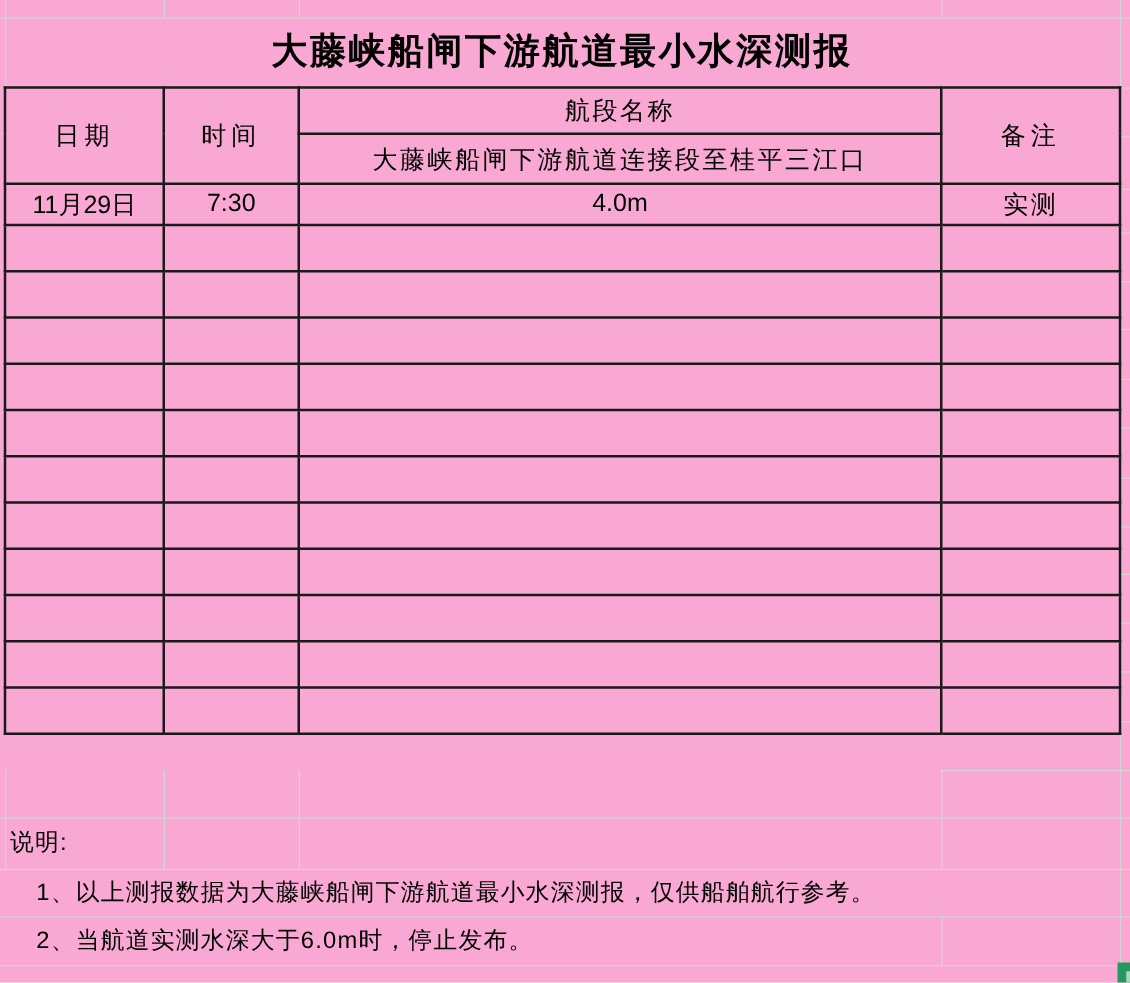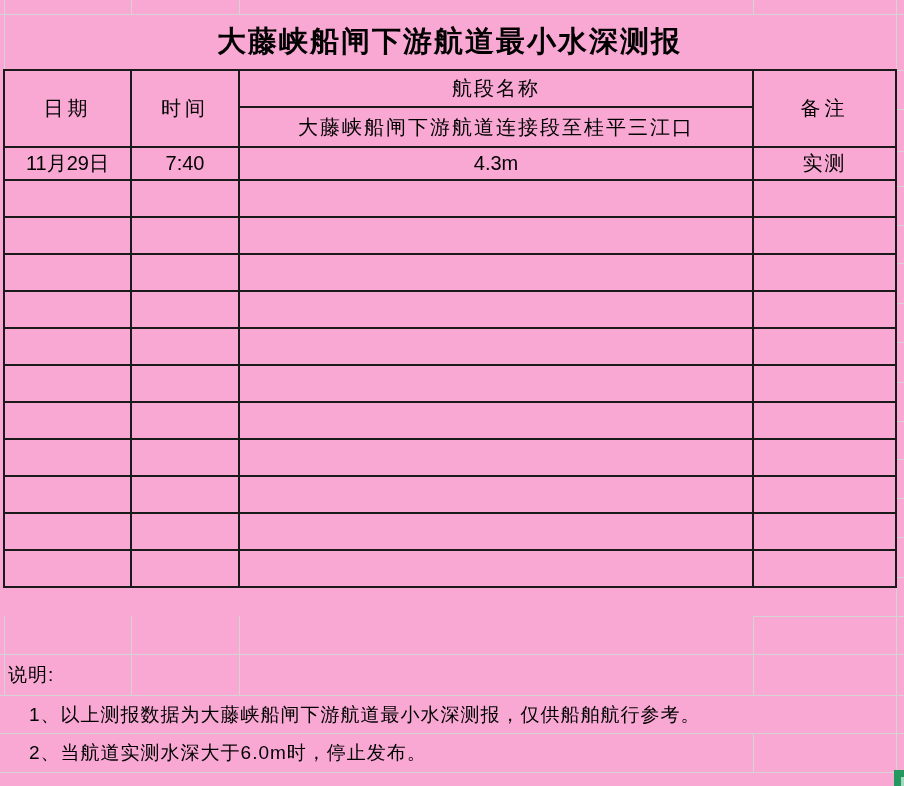--- a/index.html
+++ b/index.html
@@ -98,22 +98,22 @@
         <td rowspan="2" class="sp2">日期</td>
         <td rowspan="2" class="sp2">时间</td>
         <td class="sp1">航段名称</td>
         <td rowspan="2" class="sp2">备注</td>
       </tr>
       <tr class="r-head2">
         <td class="sp1">大藤峡船闸下游航道连接段至桂平三江口</td>
       </tr>
       <tr class="r-data">
         <td>11月29日</td>
-        <td>7:40</td>
-        <td>4.3m</td>
+        <td>7:30</td>
+        <td>4.0m</td>
         <td class="sp1">实测</td>
       </tr>
       <tr class="r-empty">
           <td></td>
           <td></td>
           <td></td>
           <td></td>
         </tr>
       <tr class="r-empty">
           <td></td>

